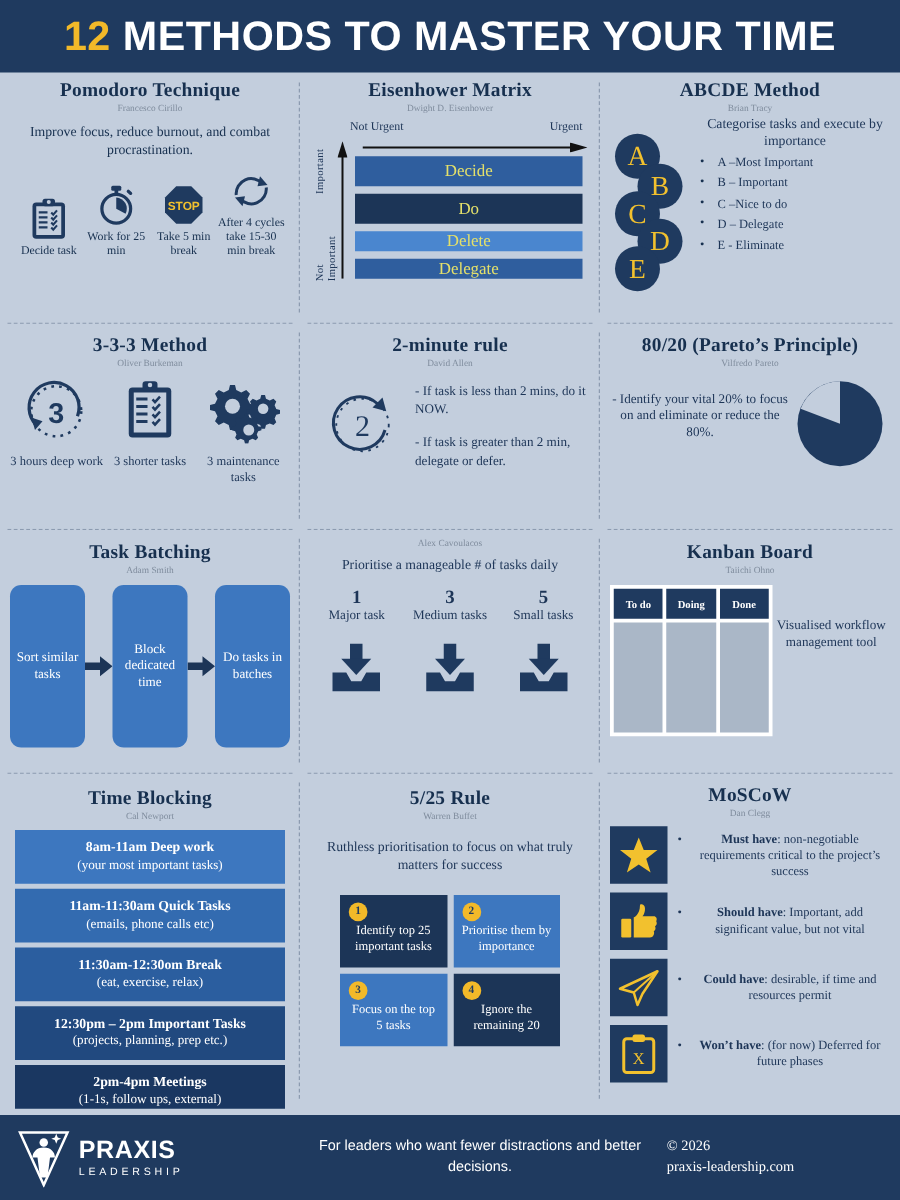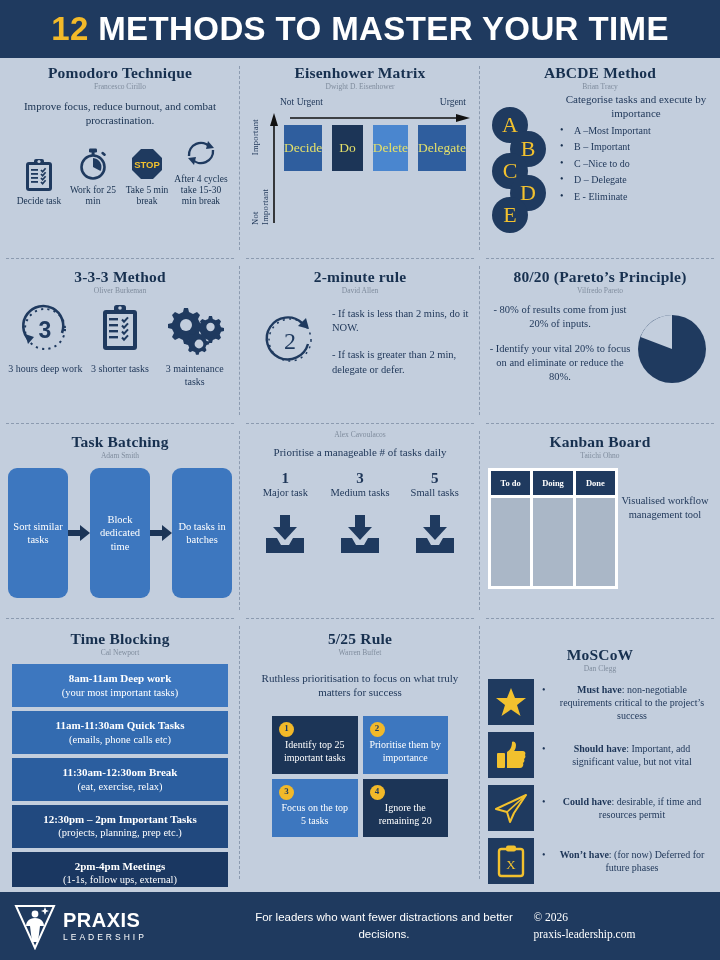--- a/index.html
+++ b/index.html
@@ -48,21 +48,21 @@
   .eis{position:relative;margin-top:6px;height:128px;}
   .eis .lblTopL{position:absolute;left:32px;top:0;font-size:9.5px;}
   .eis .lblTopR{position:absolute;right:6px;top:0;font-size:9.5px;}
   .eis .harrow{position:absolute;left:42px;right:14px;top:17px;height:8px;}
   .eis .varrow{position:absolute;left:22px;top:16px;bottom:2px;width:8px;}
   .eis .vImp{position:absolute;left:2px;top:22px;font-size:8.5px;
     writing-mode:vertical-rl;transform:rotate(180deg);letter-spacing:.3px;}
   .eis .vNot{position:absolute;left:2px;top:78px;font-size:8.5px;
     writing-mode:vertical-rl;transform:rotate(180deg);letter-spacing:.3px;}
   .quads{position:absolute;left:36px;right:6px;top:28px;display:grid;
-    grid-template-columns:1fr 1fr 1fr 1fr;grid-template-rows:1fr 1fr;gap:6px 10px;height:98px;}
+    grid-template-columns:1fr;grid-template-rows:1fr 1fr;gap:6px 10px;height:98px;}
   .quad{display:flex;align-items:center;justify-content:center;color:#e4e06a;font-size:13.5px;}
 
   
   .abcde{display:flex;margin-top:2px;}
   .abc-col{width:72px;position:relative;height:118px;flex:0 0 72px;}
   .abc-circ{position:absolute;width:36px;height:36px;border-radius:50%;
     background:#1f3a5f;color:#f2c12e;font-size:22px;display:flex;align-items:center;
     justify-content:center;font-family:"Liberation Serif",serif;}
   .abc-right{flex:1 1 auto;}
   .abc-lead{font-size:11px;text-align:center;line-height:1.25;margin-bottom:5px;}
@@ -331,21 +331,20 @@
         </div>
       </div>
     </div>
 
     <div class="cell">
       <div class="rowsep" style="top:0"></div>
       <p class="ttl" style="margin-top:4px">80/20 (Pareto’s Principle)</p>
       <p class="auth">Vilfredo Pareto</p>
       <div class="pareto">
         <div class="txt">
-          <p>- 80% of results come from just 20% of inputs.</p>
           <p>- Identify your vital 20% to focus on and eliminate or reduce the 80%.</p>
         </div>
         <div class="pie">
           <svg width="72" height="72" viewBox="0 0 72 72">
             <circle cx="36" cy="36" r="34" fill="#1f3a5f"></circle>
             <path d="M36 36 L36 2 A34 34 0 0 0 4.5 24 Z" fill="#c3cedd"></path>
           </svg>
         </div>
       </div>
     </div>
@@ -475,21 +474,21 @@
         </div>
         <div class="q" style="background:#1c3557">
           <span class="badge">4</span>
           <span>Ignore the remaining 20</span>
         </div>
       </div>
     </div>
 
     <div class="cell">
       <div class="rowsep" style="top:0"></div>
-      <p class="ttl" style="margin-top:22px">MoSCoW</p>
+      <p class="ttl" style="margin-top:4px">MoSCoW</p>
       <p class="auth">Dan Clegg</p>
       <div class="mos">
         <div class="mrow">
           <div class="mico">
             <svg width="32" height="32" viewBox="0 0 32 32">
               <polygon points="16,2 20,12 31,12 22,19 25.5,30 16,23.5 6.5,30 10,19 1,12 12,12" fill="#f2c12e"></polygon>
             </svg>
           </div>
           <div class="mtxt"><b>Must have</b><span>: non-negotiable requirements critical to the project’s success</span></div>
         </div>

